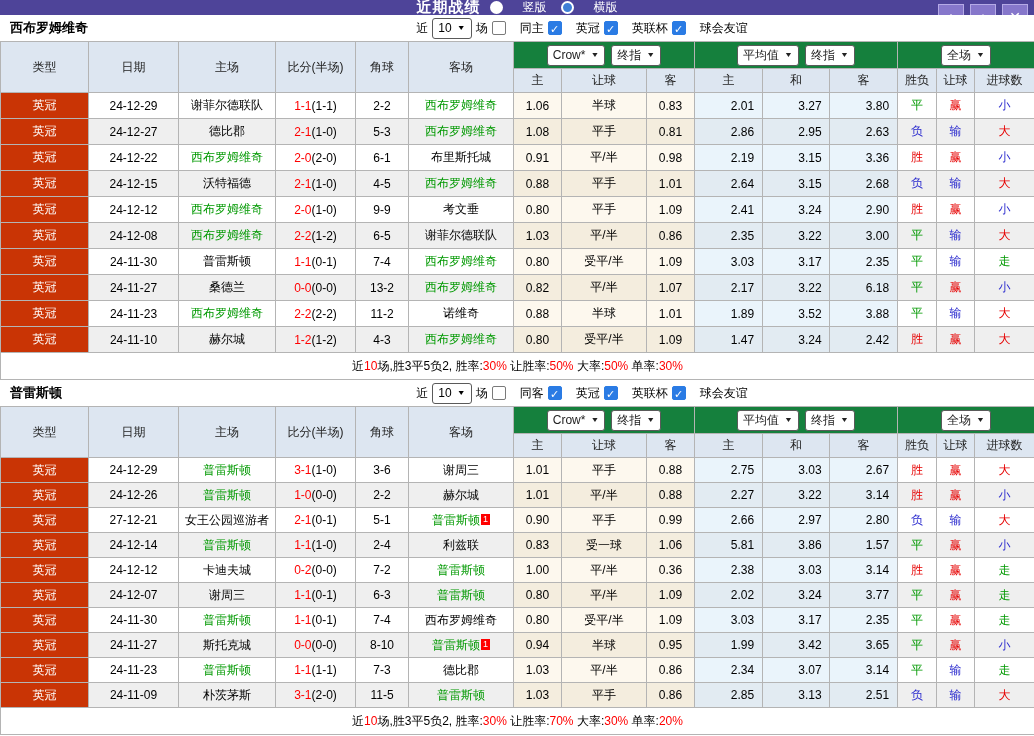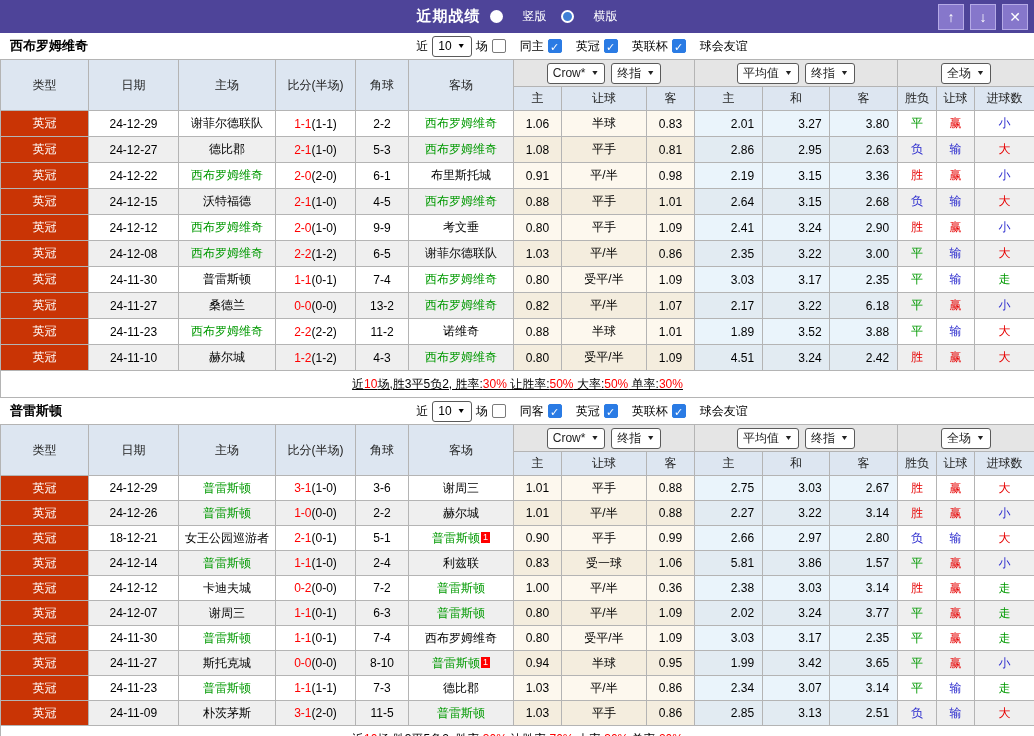--- a/index.html
+++ b/index.html
@@ -1,19 +1,19 @@
 <!DOCTYPE html>
 <html><head>
 <meta charset="utf-8">
 <style>
   html,body{margin:0;padding:0;background:#fff;}
   body{width:1034px;font-family:"Liberation Sans","DejaVu Sans",sans-serif;font-size:12px;color:#000;}
 
   
-  .titlebar{height:33px;background:#4e4499;position:relative;display:flex;align-items:center;justify-content:center;color:#fff;}
+  .titlebar{height:15px;background:#4e4499;position:relative;display:flex;align-items:center;justify-content:center;color:#fff;}
   .tb-center{display:flex;align-items:center;gap:9px;}
   .tb-title{font-weight:bold;font-size:15px;letter-spacing:1px;}
   .radio-group{display:flex;align-items:center;gap:14px;font-size:12px;}
   .radio-opt{display:flex;align-items:center;gap:20px;cursor:pointer;}
   .radio{box-sizing:border-box;width:13px;height:13px;border-radius:50%;display:inline-block;}
   .radio.on{background:#fff;}
   .radio.off{border:2px solid #fff;background:#3f7fd6;}
   .tb-buttons{position:absolute;right:6px;top:4px;display:flex;gap:6px;}
   .tb-btn{width:24px;height:24px;background:#8677cb;border:1px solid #b5aae6;color:#fff;font-weight:bold;font-size:14px;display:flex;align-items:center;justify-content:center;cursor:pointer;line-height:1;}
 
@@ -28,40 +28,40 @@
   .cbx.checked{background:#2a7be4;border:1px solid #2a7be4;color:#fff;text-align:center;}
   .cbx.checked::after{content:"\2713";font-size:11px;line-height:13px;font-weight:bold;}
   .cb-wrap{display:flex;align-items:center;gap:14px;}
 
   
   table{border-collapse:collapse;table-layout:fixed;width:1034px;}
   th,td{border:1px solid #b4b4b4;text-align:center;padding:0;overflow:hidden;white-space:nowrap;}
   thead th{background:#dde6f1;font-weight:normal;color:#222;}
   tr.hr1 th{height:26px;}
   tr.hr2 th{height:23px;}
-  th.ddcell{background:#e5e5e5;}
+  th.ddcell{background:#15803d;}
   .ddwrap{display:flex;align-items:center;justify-content:center;gap:6px;}
   tbody td{height:25px;}
   .t2 tbody td{height:24px;}
   tbody tr:nth-child(even) td{background:#efefef;}
   td.league{background:#c93405;color:#fff;}
   tbody tr:nth-child(even) td.league{background:#c93405;}
   td.hcol{background:#fdf8ee;}
   tbody tr:nth-child(even) td.hcol{background:#f4edde;}
   td.acol{background:#eaf4fb;padding-left:28px;}
   tbody tr:nth-child(even) td.acol{background:#e2ebf2;}
   tfoot td{height:26px;background:#fff;}
   .t-r{color:#e60000;}
   .t-g{color:#009900;}
   .t-b{color:#2a2ace;}
   .ft{color:#ff0000;}
   .redcard{background:#ff0000;color:#fff;font-size:9px;line-height:11px;padding:0 2px;margin-left:1px;vertical-align:2px;display:inline-block;}
   .redcard:empty{display:none;}
   .red{color:#ff0000;}
-  .sum{letter-spacing:0;text-decoration:underline;}
+  .sum{letter-spacing:0;}
 </style>
 </head>
 <body>
 
 <div class="titlebar">
   <div class="tb-center">
     <span class="tb-title">近期战绩</span>
     <span class="radio-group">
       <span class="radio-opt">
         <span class="radio on"></span>
@@ -343,21 +343,21 @@
         <tr>
     <td class="league">英冠</td>
     <td>24-11-10</td>
     <td><span>赫尔城</span></td>
     <td><span class="ft">1-2</span><span>(1-2)</span></td>
     <td>4-3</td>
     <td><span class="t-g">西布罗姆维奇</span></td>
     <td class="hcol">0.80</td>
     <td class="hcol">受平/半</td>
     <td class="hcol">1.09</td>
-    <td class="acol">4.51</td>
+    <td class="acol">1.47</td>
     <td class="acol">3.24</td>
     <td class="acol">2.42</td>
     <td><span class="t-r">胜</span></td>
     <td><span class="t-r">赢</span></td>
     <td><span class="t-r">大</span></td>
   </tr>
       </tbody>
     <tfoot>
       <tr>
         <td colspan="15" class="sum">
@@ -498,21 +498,21 @@
     <td class="hcol">0.88</td>
     <td class="acol">2.27</td>
     <td class="acol">3.22</td>
     <td class="acol">3.14</td>
     <td><span class="t-r">胜</span></td>
     <td><span class="t-r">赢</span></td>
     <td><span class="t-b">小</span></td>
   </tr>
         <tr>
     <td class="league">英冠</td>
-    <td>18-12-21</td>
+    <td>27-12-21</td>
     <td><span>女王公园巡游者</span></td>
     <td><span class="ft">2-1</span><span>(0-1)</span></td>
     <td>5-1</td>
     <td><span class="t-g">普雷斯顿</span><sup class="redcard">1</sup></td>
     <td class="hcol">0.90</td>
     <td class="hcol">平手</td>
     <td class="hcol">0.99</td>
     <td class="acol">2.66</td>
     <td class="acol">2.97</td>
     <td class="acol">2.80</td>

